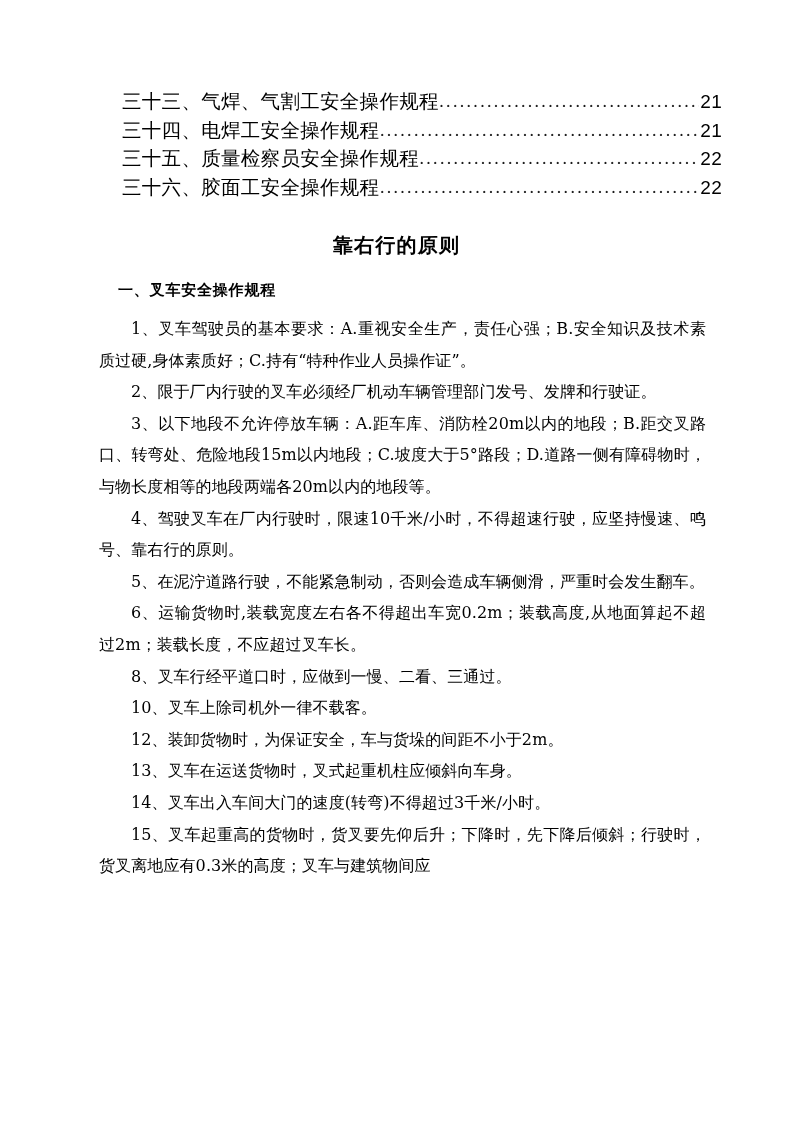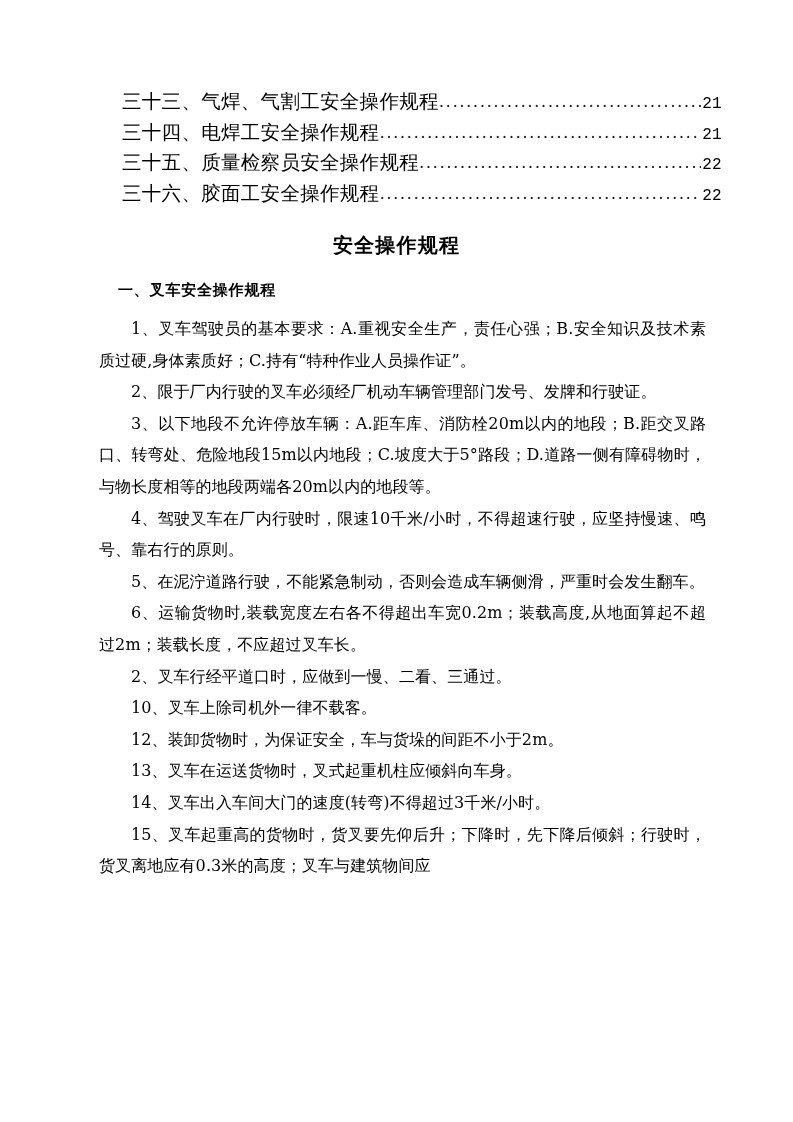--- a/index.html
+++ b/index.html
@@ -51,22 +51,22 @@
     flex: 1 1 auto;
     overflow: hidden;
     white-space: nowrap;
     font-size: 17px;
     letter-spacing: 1.4px;
     color: #1a1a1a;
     transform: translateY(-1px);
   }
   .toc-page {
     flex: 0 0 auto;
-    font-family: Liberation Mono, monospace;
-    font-size: 16px;
+    font-family: Liberation Sans, sans-serif;
+    font-size: 19px;
     padding-left: 1px;
   }
 
   
   .doc-title {
     position: absolute;
     left: 0;
     top: 232px;
     width: 793px;
     text-align: center;
@@ -126,32 +126,32 @@
         <span class="toc-dots">.................................................................................................................</span>
         <span class="toc-page">22</span>
       </div>
       <div class="toc-entry">
         <span class="toc-title">三十六、胶面工安全操作规程</span>
         <span class="toc-dots">.................................................................................................................</span>
         <span class="toc-page">22</span>
       </div>
     </div>
 
-    <div class="doc-title">安全操作规程</div>
+    <div class="doc-title">靠右行的原则</div>
 
     <div class="section-heading">一、叉车安全操作规程</div>
 
     <div class="body-block">
       <p class="para">1、叉车驾驶员的基本要求：A.重视安全生产，责任心强；B.安全知识及技术素质过硬,身体素质好；C.持有“特种作业人员操作证”。</p>
       <p class="para">2、限于厂内行驶的叉车必须经厂机动车辆管理部门发号、发牌和行驶证。</p>
       <p class="para">3、以下地段不允许停放车辆：A.距车库、消防栓20m以内的地段；B.距交叉路口、转弯处、危险地段15m以内地段；C.坡度大于5°路段；D.道路一侧有障碍物时，与物长度相等的地段两端各20m以内的地段等。</p>
       <p class="para">4、驾驶叉车在厂内行驶时，限速10千米/小时，不得超速行驶，应坚持慢速、鸣号、靠右行的原则。</p>
       <p class="para">5、在泥泞道路行驶，不能紧急制动，否则会造成车辆侧滑，严重时会发生翻车。</p>
       <p class="para">6、运输货物时,装载宽度左右各不得超出车宽0.2m；装载高度,从地面算起不超过2m；装载长度，不应超过叉车长。</p>
-      <p class="para">2、叉车行经平道口时，应做到一慢、二看、三通过。</p>
+      <p class="para">8、叉车行经平道口时，应做到一慢、二看、三通过。</p>
       <p class="para">10、叉车上除司机外一律不载客。</p>
       <p class="para">12、装卸货物时，为保证安全，车与货垛的间距不小于2m。</p>
       <p class="para">13、叉车在运送货物时，叉式起重机柱应倾斜向车身。</p>
       <p class="para">14、叉车出入车间大门的速度(转弯)不得超过3千米/小时。</p>
       <p class="para">15、叉车起重高的货物时，货叉要先仰后升；下降时，先下降后倾斜；行驶时，货叉离地应有0.3米的高度；叉车与建筑物间应</p>
     </div>
 
   </div>
 </div>
 

